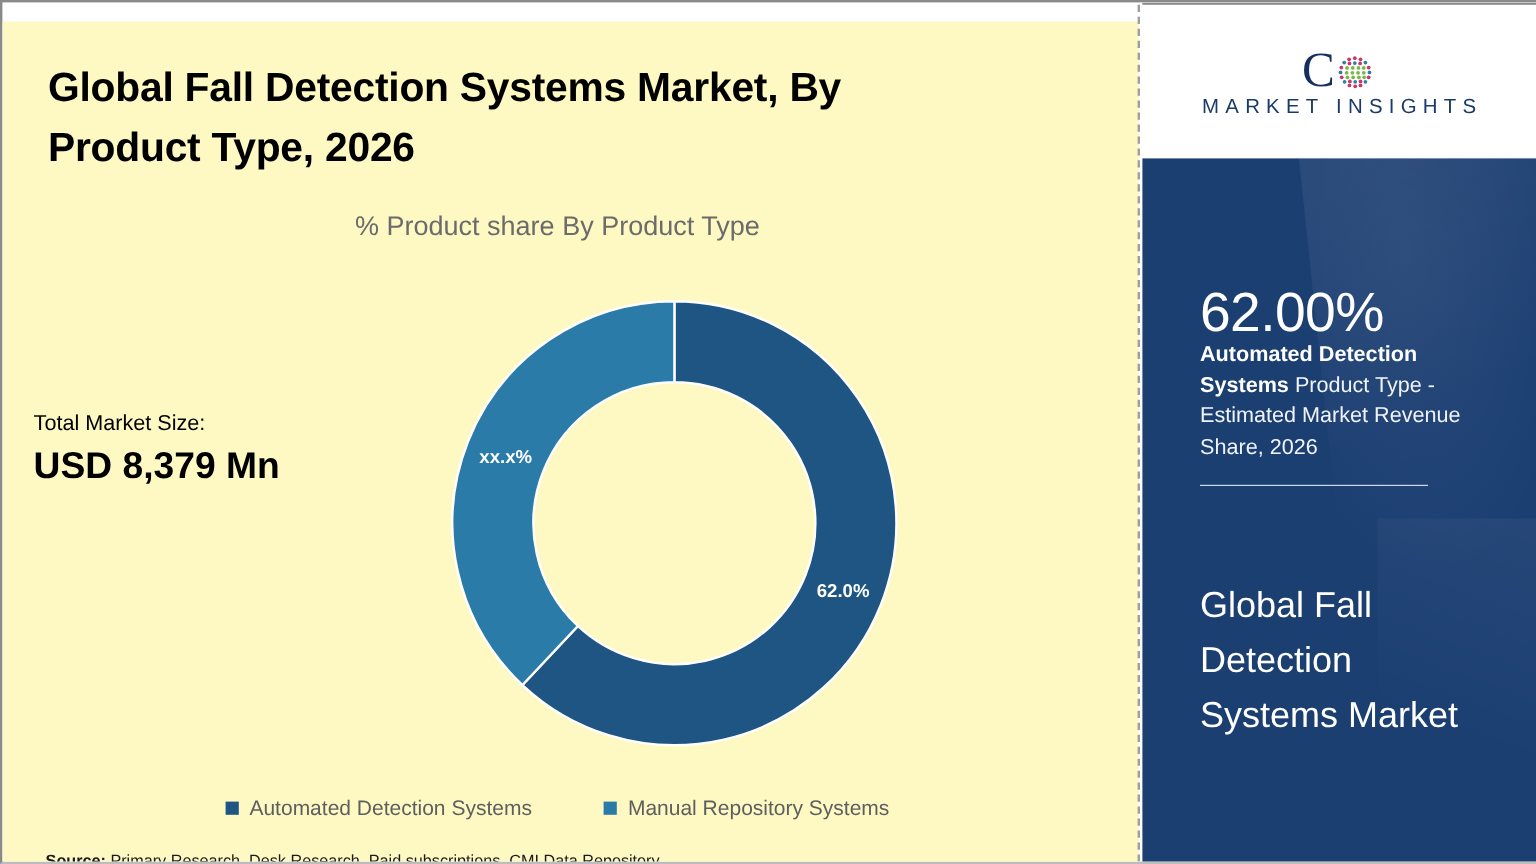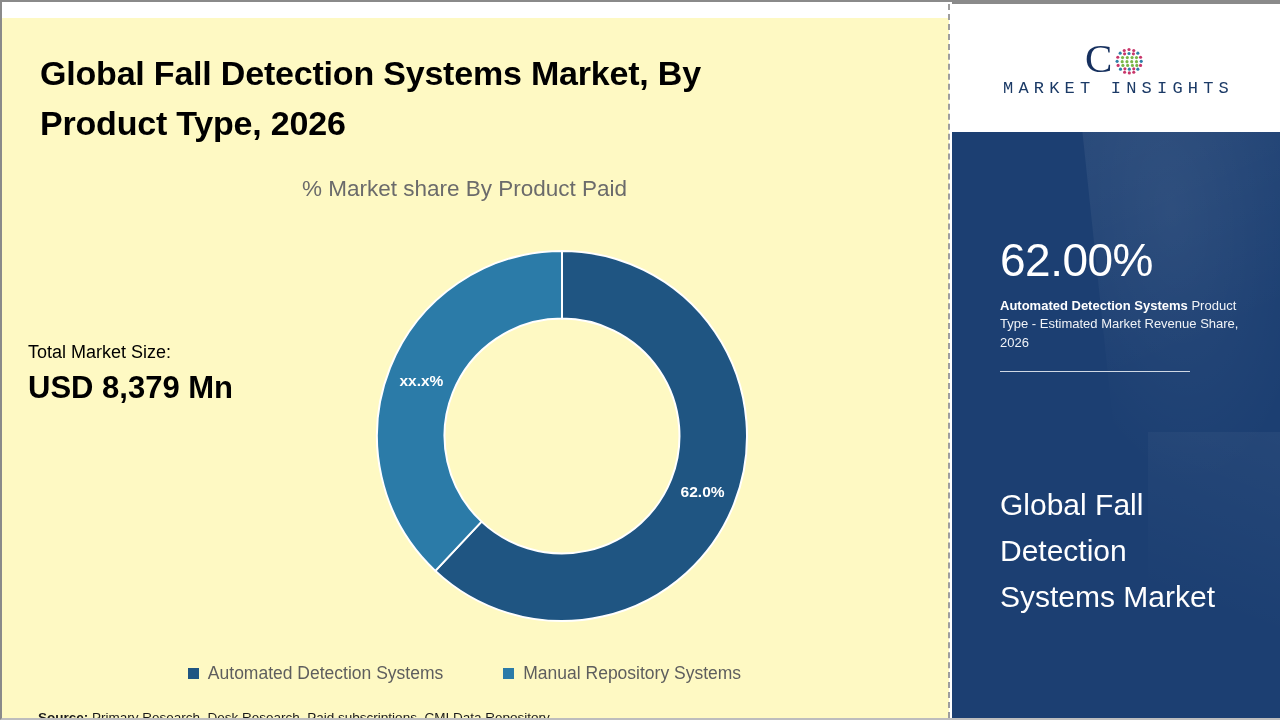--- a/index.html
+++ b/index.html
@@ -175,21 +175,21 @@
   }
   #logo-globe-icon {
     width: 34px;
     height: 34px;
     margin: 0 1px 0 -2px;
     position: relative;
     top: 2px;
   }
   #logo-tagline {
     color: #1b3a66;
-    font-family: Liberation Mono, monospace;
+    font-family: Liberation Sans, sans-serif;
     font-size: 17px;
     letter-spacing: 5.2px;
     margin-top: 0;
     padding-left: 5px;
   }
 
   #right-body {
     position: absolute;
     left: 0;
     top: 130px;
@@ -226,22 +226,22 @@
     width: 252px;
   }
   #stat-value {
     font-size: 46px;
     font-weight: normal;
     color: #ffffff;
     line-height: 1.0;
     letter-spacing: -0.5px;
   }
   #stat-caption {
-    margin-top: 14px;
-    font-size: 13px;
+    margin-top: 0;
+    font-size: 18px;
     line-height: 1.42;
     color: #f0f3f7;
     font-weight: 300;
   }
   #stat-caption .caption-strong {
     font-weight: bold;
     color: #ffffff;
   }
   #stat-divider {
     margin-top: 19px;
@@ -263,21 +263,21 @@
 </style>
 </head>
 <body>
 
 <div id="infographic">
 
   <div id="left-panel">
 
     <div id="page-title">Global Fall Detection Systems Market, By Product Type, 2026</div>
 
-    <div id="chart-subtitle">% Market share By Product Paid</div>
+    <div id="chart-subtitle">% Product share By Product Type</div>
 
     <div id="market-size-block">
       <div id="market-size-label">Total Market Size:</div>
       <div id="market-size-value">USD 8,379 Mn</div>
     </div>
 
     <div id="donut-wrap">
       <svg width="380" height="380" viewBox="0 0 380 380">
         <g id="donut-slices">
             <path d="M 190 5 A 185 185 0 1 1 63.35878540319264 324.85919607296114 L 109.58282873102732 275.63558950633035 A 117.47500000000001 117.47500000000001 0 1 0 190 72.52499999999999 Z" fill="#1f5582" stroke="#ffffff" stroke-width="2"></path>

